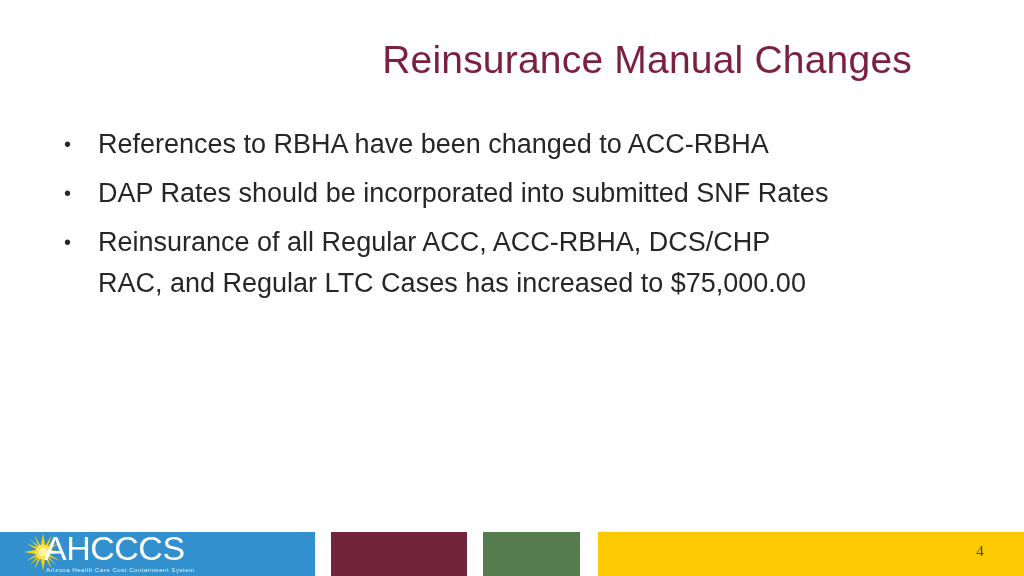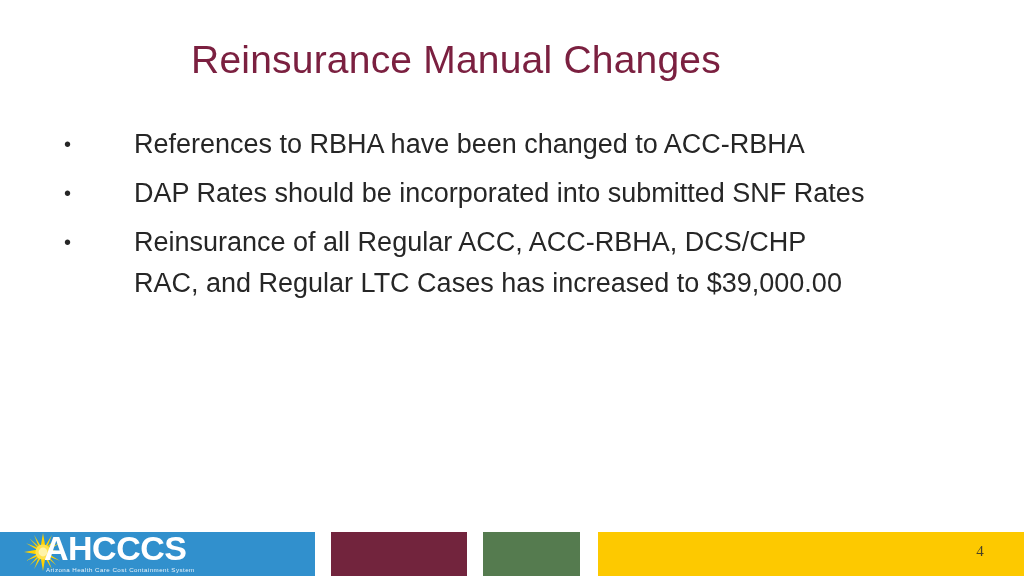--- a/index.html
+++ b/index.html
@@ -22,21 +22,21 @@
     height: 576px;
     background: #ffffff;
   }
 
   
   .slide-title {
     position: absolute;
     left: 0;
     top: 36px;
     width: 912px;
-    text-align: center;
+    text-align: right;
     font-size: 39px;
     line-height: 48px;
     font-weight: 400;
     color: #7b2040;
     letter-spacing: 0.2px;
     white-space: nowrap;
   }
 
   
   .body-list {
@@ -62,21 +62,20 @@
     left: 8px;
     top: 0;
     width: 14px;
     line-height: 41px;
     font-size: 20px;
     color: #262626;
     text-align: left;
   }
   .bullet-line {
     display: block;
-    margin-left: 36px;
   }
 
   
   .footer {
     position: absolute;
     left: 0;
     top: 532px;
     width: 1024px;
     height: 44px;
   }
@@ -104,21 +103,21 @@
     top: 2px;
     width: 42px;
     height: 42px;
   }
   .logo-wordmark {
     position: absolute;
     left: 22px;
     top: 2px;
     font-size: 34px;
     line-height: 34px;
-    font-weight: 700;
+    font-weight: 400;
     color: #ffffff;
     letter-spacing: -0.5px;
     font-family: "Liberation Sans", sans-serif;
   }
   .logo-tagline {
     position: absolute;
     left: 24px;
     top: 37px;
     font-size: 6.2px;
     line-height: 8px;
@@ -156,21 +155,21 @@
     </li>
 
     <li class="bullet-item">
       <span class="bullet-dot">•</span>
       <span class="bullet-line">DAP Rates should be incorporated into submitted SNF Rates</span>
     </li>
 
     <li class="bullet-item">
       <span class="bullet-dot">•</span>
       <span class="bullet-line">Reinsurance of all Regular ACC, ACC-RBHA, DCS/CHP</span>
-      <span class="bullet-line">RAC, and Regular LTC Cases has increased to $39,000.00</span>
+      <span class="bullet-line">RAC, and Regular LTC Cases has increased to $75,000.00</span>
     </li>
 
   </ul>
 
   <div class="footer">
     <div class="bar bar-blue"></div>
     <div class="bar bar-maroon"></div>
     <div class="bar bar-green"></div>
     <div class="bar bar-yellow"></div>
   </div>

